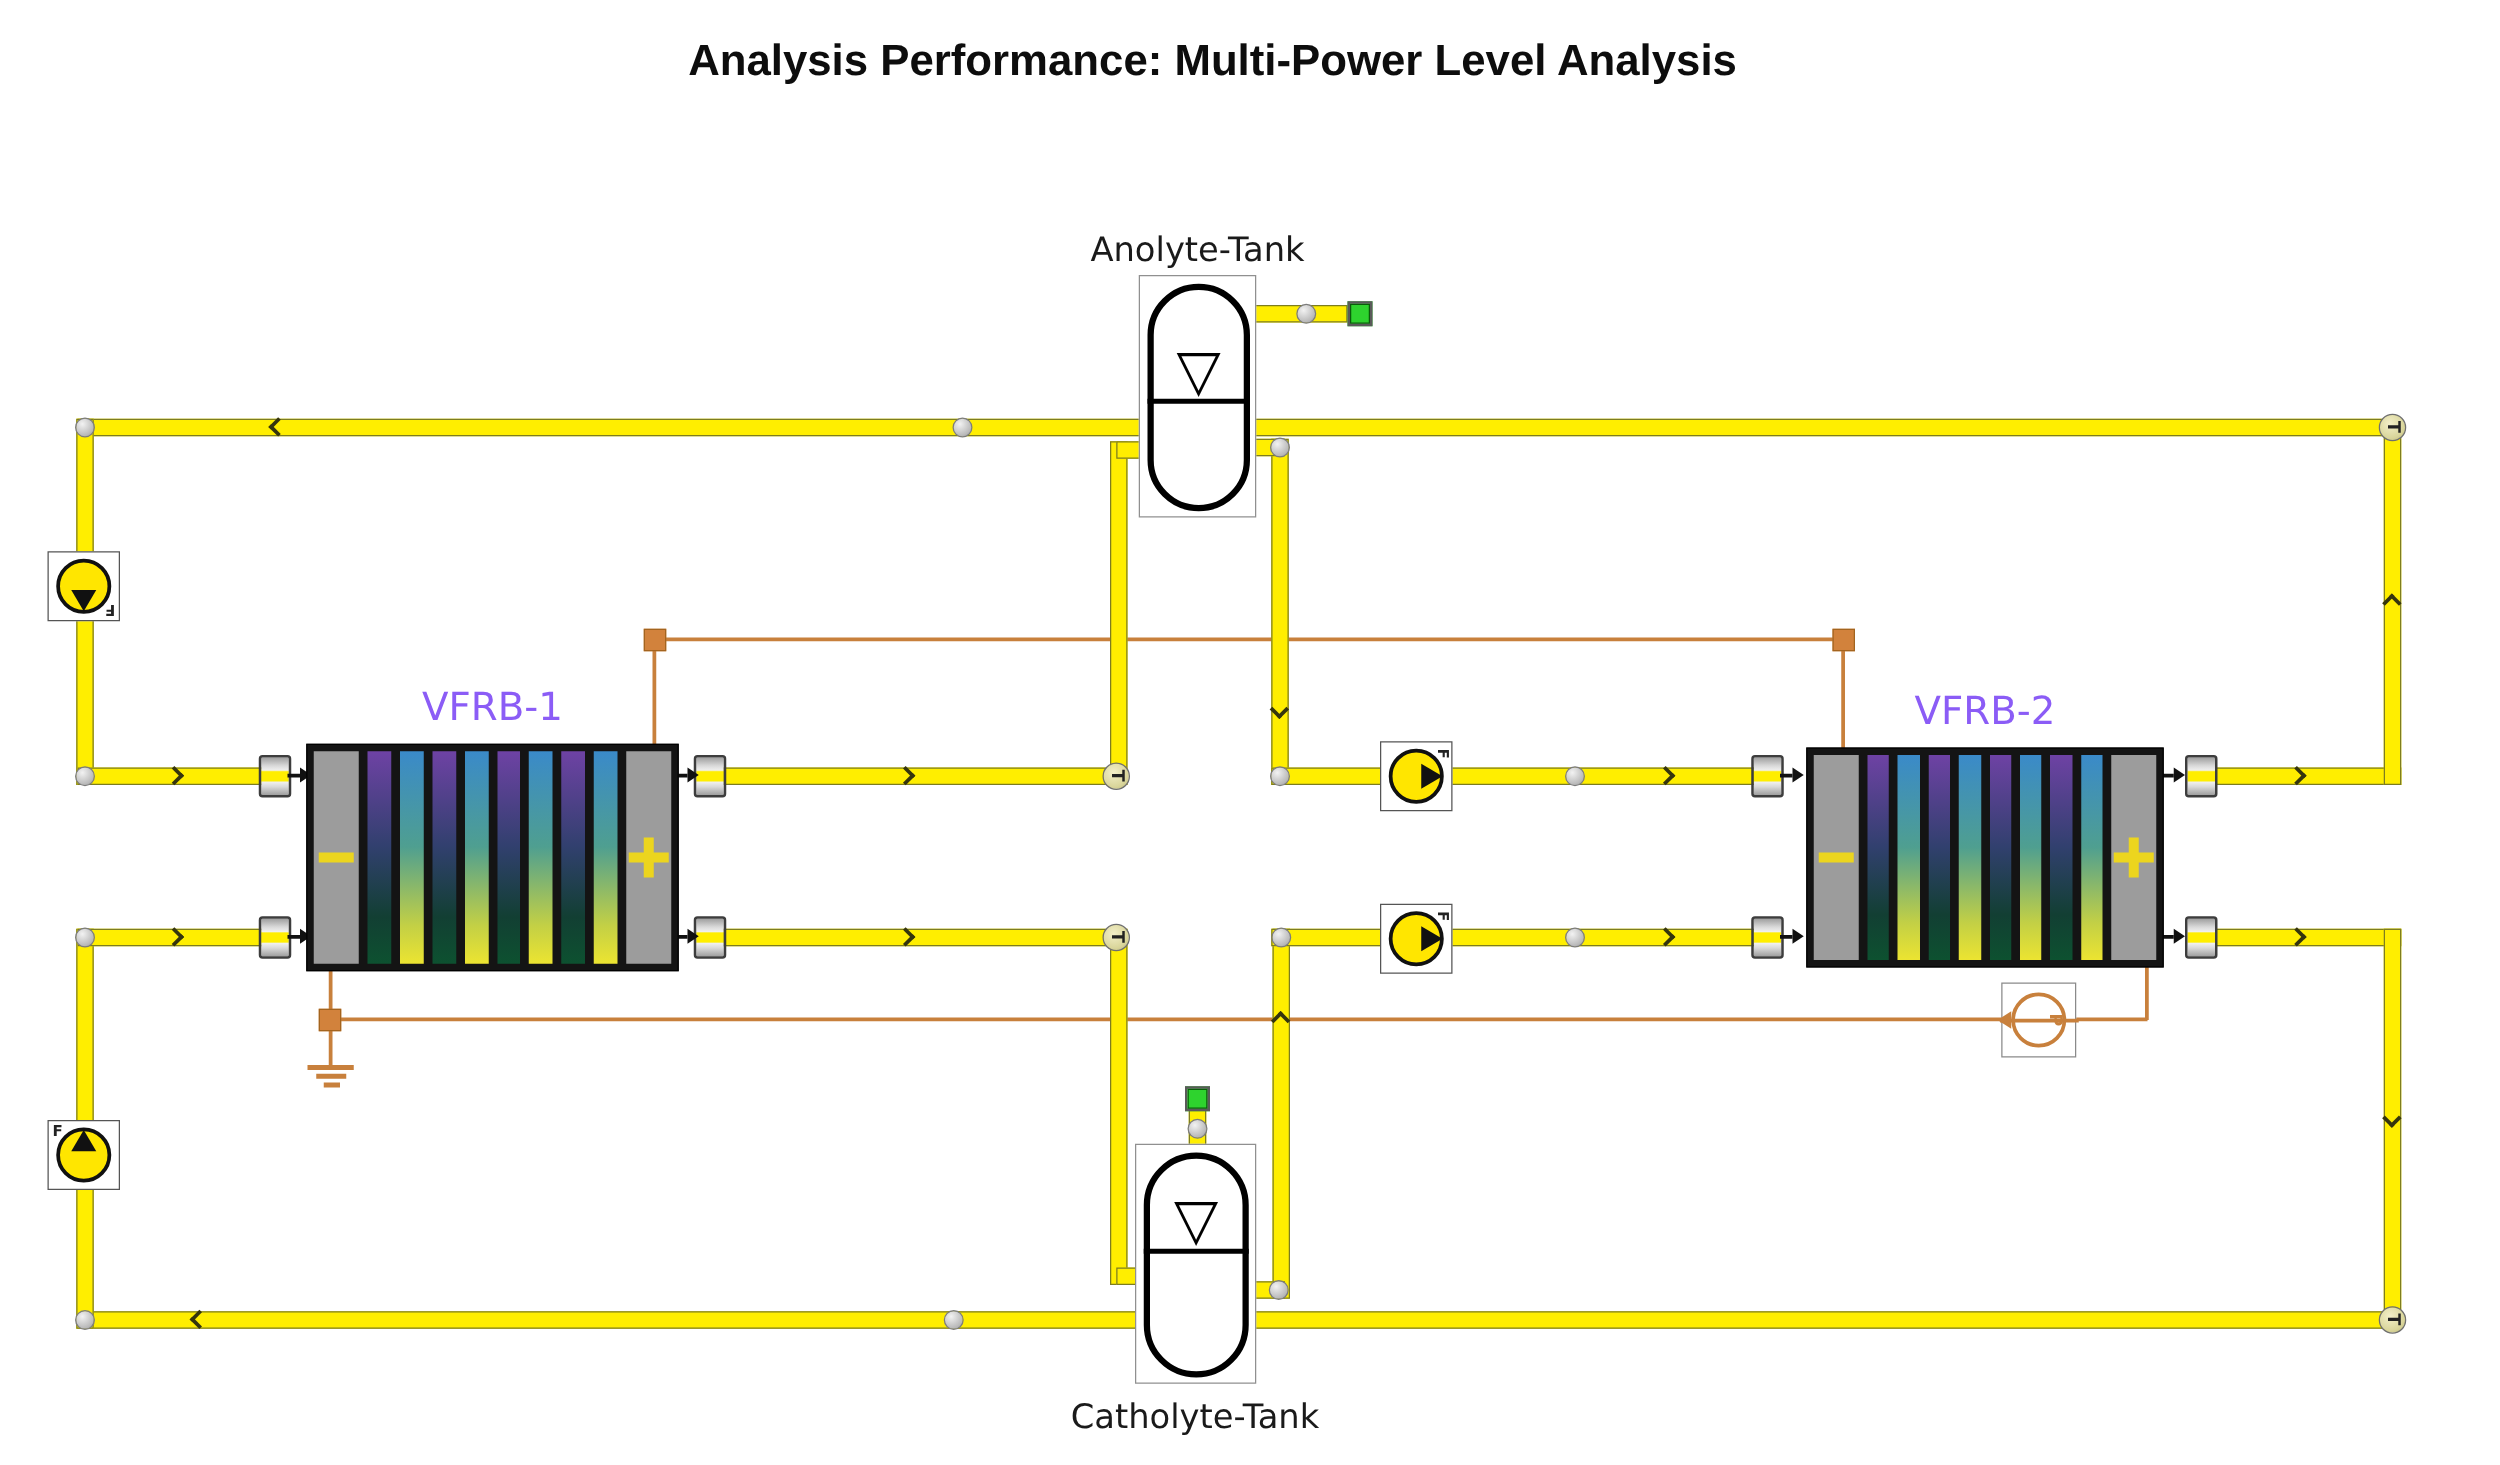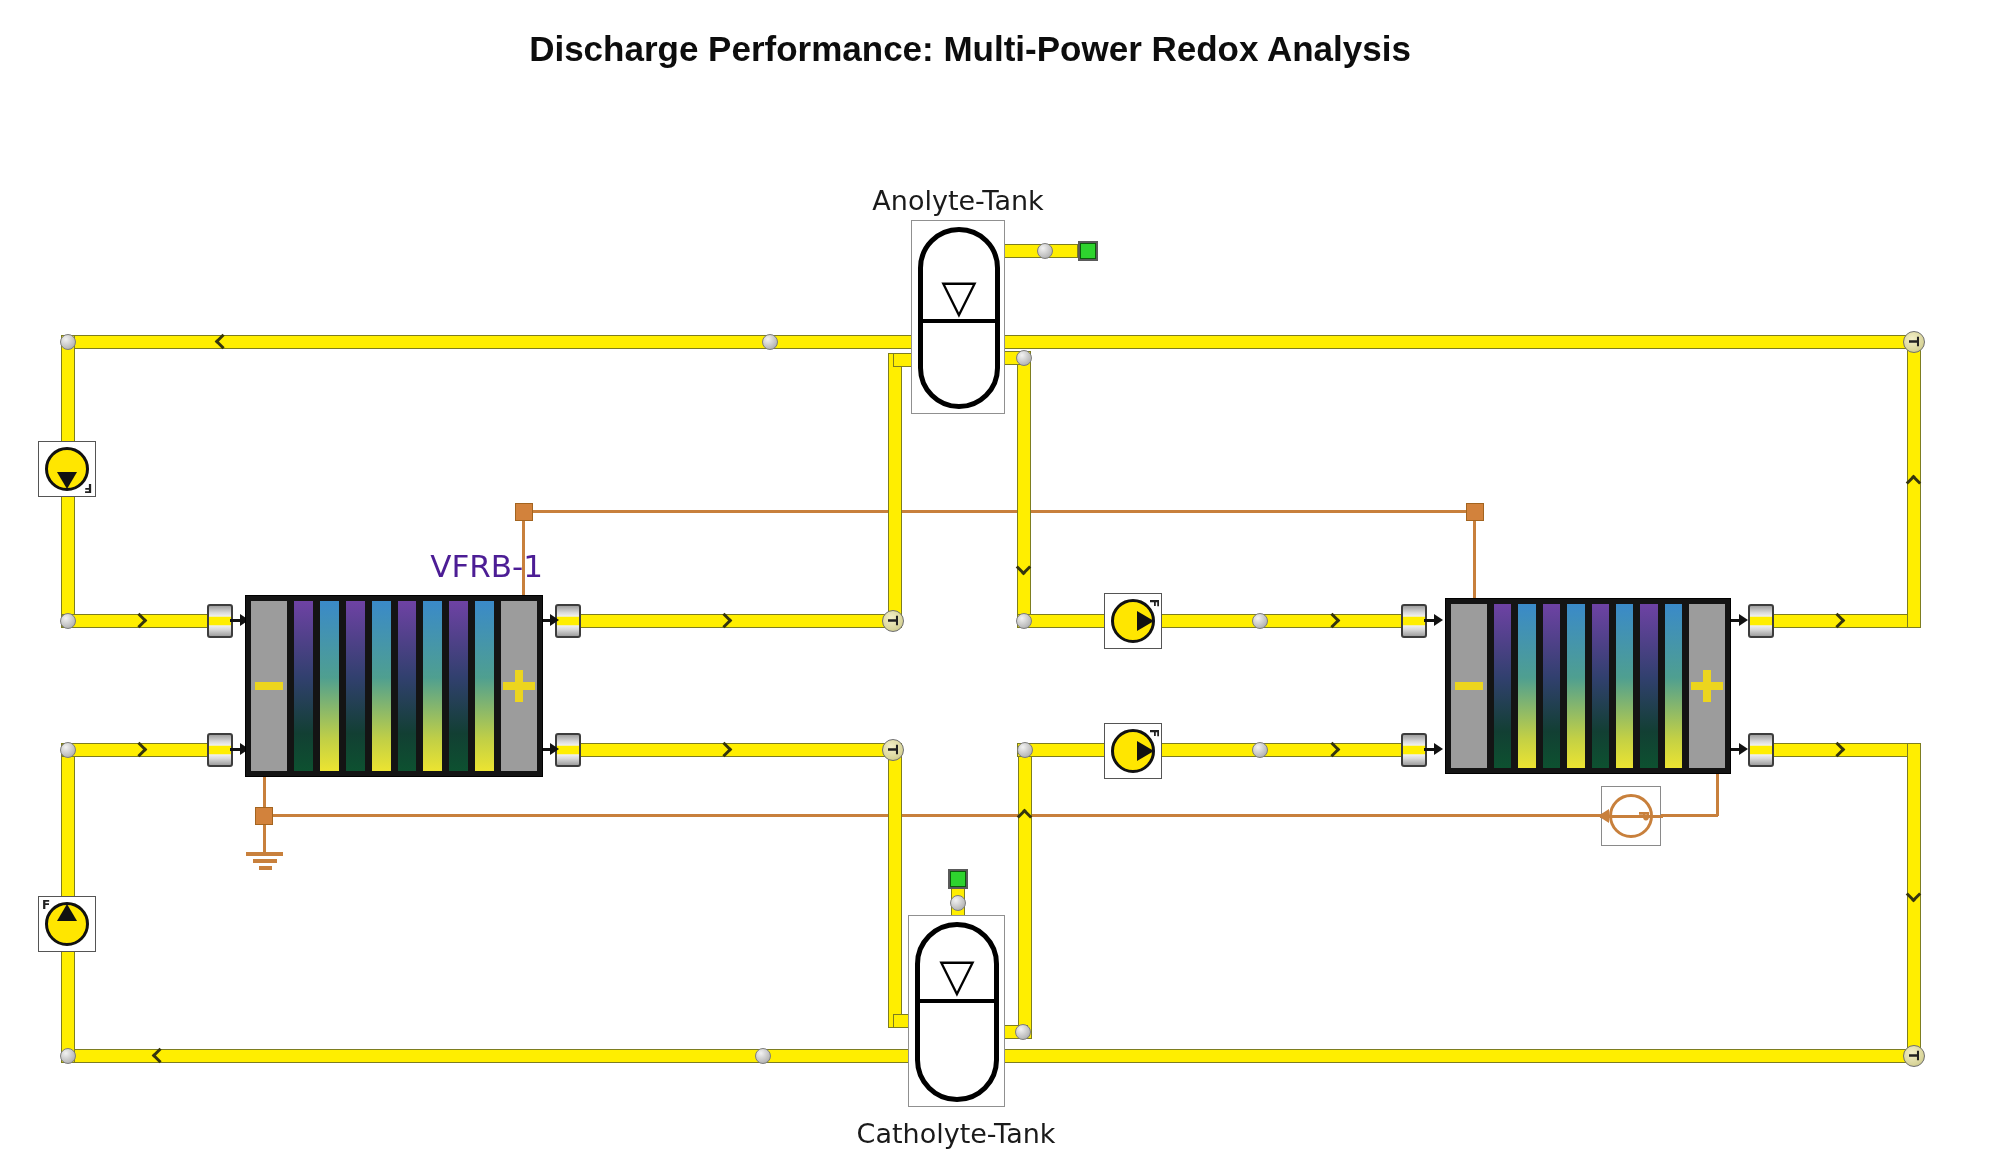--- a/index.html
+++ b/index.html
@@ -48,21 +48,21 @@
         border-left:10px solid transparent;border-right:10px solid transparent;border-bottom:17px solid #111;}
   .pump .tri.right{right:7px;top:50%;transform:translateY(-50%);
         border-top:10px solid transparent;border-bottom:10px solid transparent;border-left:17px solid #111;}
   .pump .flab{position:absolute;font-size:12px;font-weight:bold;color:#222;line-height:12px;}
   
   .tankbox{position:absolute;background:#fff;border:1px solid #909090;box-sizing:border-box;z-index:4;}
   .capsule{position:absolute;background:#fff;border:5px solid #000;border-radius:46px;box-sizing:border-box;}
   .tank-mid{position:absolute;height:4px;background:#000;}
   .tank-tri{position:absolute;font-size:46px;line-height:46px;color:#000;width:46px;text-align:center;}
   .complabel{position:absolute;text-align:center;color:#1a1a1a;z-index:6;font-size:27px;}
-  .stacklabel{position:absolute;text-align:right;color:#4c1d95;z-index:6;font-size:31px;}
+  .stacklabel{position:absolute;text-align:center;color:#8b5cf6;z-index:6;font-size:31px;}
   
   .stack{position:absolute;background:#141414;border:1px solid #000;box-sizing:border-box;
          display:flex;gap:7px;padding:5px;z-index:4;}
   .stack .term{width:36px;position:relative;background:var(--stack-terminal);flex:none;}
   .stack .cell{flex:1;}
   .cellA{background:linear-gradient(180deg,#6e42a4 0%,#31406e 45%,#123f33 78%,#0d5130 100%);}
   .cellB{background:linear-gradient(180deg,#3a8ac9 0%,#4f9f90 45%,#c3d045 82%,#ece431 100%);}
   .minus-sign{position:absolute;left:50%;top:50%;transform:translate(-50%,-50%);
         width:28px;height:8px;background:var(--terminal-sign);}
   .plus-sign{position:absolute;left:50%;top:50%;width:32px;height:32px;transform:translate(-50%,-50%);}
@@ -84,21 +84,21 @@
         border-right:11px solid var(--wire);border-top:7px solid transparent;border-bottom:7px solid transparent;}
   .psensor .plab{position:absolute;left:37px;top:21px;color:var(--wire);font-size:14px;font-weight:bold;
         transform:rotate(90deg);}
 </style>
 </head>
 <body>
 
 <div id="canvas">
 
   <div class="title">
-    <div>Discharge Performance: Multi-Power Redox Analysis</div>
+    <div>Analysis Performance: Multi-Power Level Analysis</div>
   </div>
 
   <div class="wire" style="left:522px;top:519px;width:3px;height:78px;"></div>
   <div class="wire" style="left:532px;top:510px;width:936px;height:3px;"></div>
   <div class="wire" style="left:1473px;top:519px;width:3px;height:81px;"></div>
   <div class="wire" style="left:263px;top:776px;width:3px;height:33px;"></div>
   <div class="wire" style="left:272px;top:814px;width:1329px;height:3px;"></div>
   <div class="wire" style="left:1660px;top:814px;width:58px;height:3px;"></div>
   <div class="wire" style="left:1716px;top:773px;width:3px;height:43px;"></div>
   <div class="wire" style="left:263px;top:823px;width:3px;height:30px;"></div>
@@ -238,20 +238,21 @@
     <div class="cell cellB"></div>
     <div class="cell cellA"></div>
     <div class="cell cellB"></div>
     <div class="cell cellA"></div>
     <div class="cell cellB"></div>
     <div class="term">
       <span class="plus-sign"></span>
     </div>
   </div>
 
+  <div class="stacklabel" style="left:1445px;top:551px;width:286px;">VFRB-2</div>
   <div class="stack" style="left:1445px;top:598px;width:286px;height:176px;">
     <div class="term">
       <span class="minus-sign"></span>
     </div>
     <div class="cell cellA"></div>
     <div class="cell cellB"></div>
     <div class="cell cellA"></div>
     <div class="cell cellB"></div>
     <div class="cell cellA"></div>
     <div class="cell cellB"></div>

